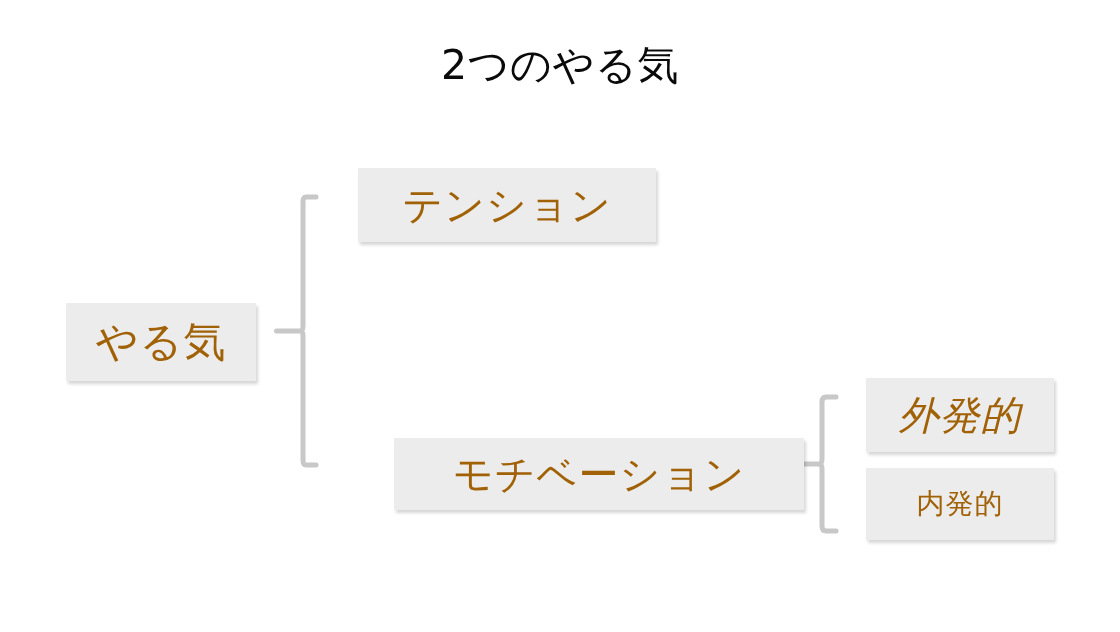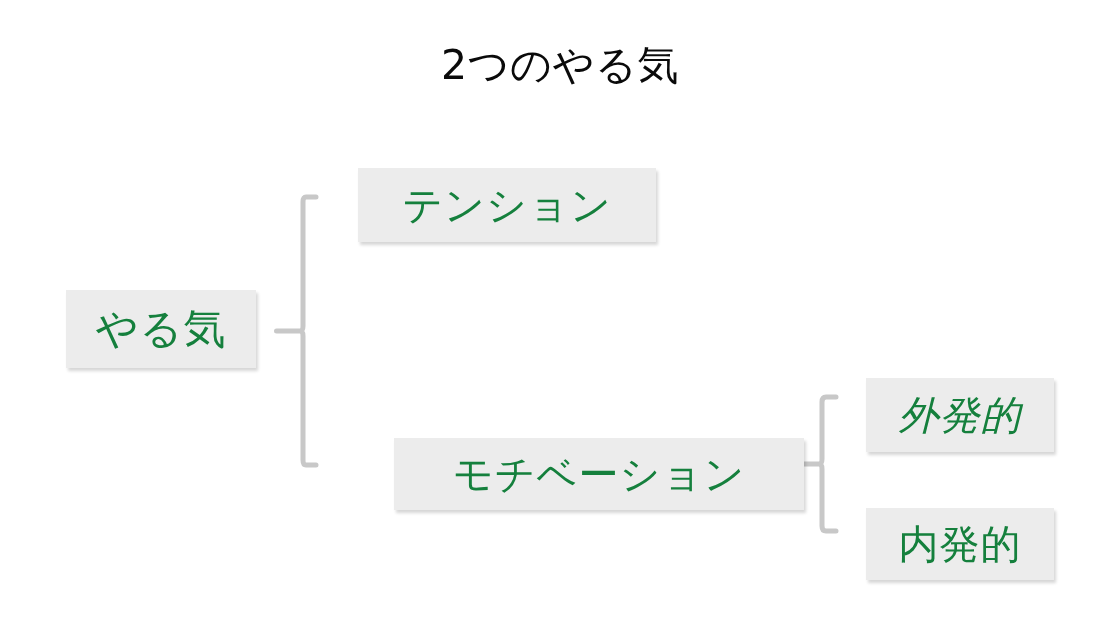--- a/index.html
+++ b/index.html
@@ -33,34 +33,34 @@
     color: #0a0a0a;
     font-weight: 400;
     letter-spacing: 0.5px;
     white-space: nowrap;
   }
 
   
   .node {
     position: absolute;
     background: #ececec;
-    color: #15803d;
+    color: #a16207;
     display: flex;
     align-items: center;
     justify-content: center;
     box-sizing: border-box;
     box-shadow: 2px 3px 3px rgba(0, 0, 0, 0.16);
     font-weight: 400;
     letter-spacing: 1px;
     white-space: nowrap;
   }
 
   .node-root {
     left: 66px;
-    top: 290px;
+    top: 303px;
     width: 190px;
     height: 78px;
     font-size: 42px;
   }
 
   .node-tension {
     left: 358px;
     top: 168px;
     width: 298px;
     height: 74px;
@@ -80,24 +80,24 @@
     left: 866px;
     top: 378px;
     width: 188px;
     height: 74px;
     font-size: 40px;
     font-style: italic;
   }
 
   .node-intrinsic {
     left: 866px;
-    top: 508px;
+    top: 468px;
     width: 188px;
     height: 72px;
-    font-size: 40px;
+    font-size: 28px;
   }
 
   
   .bracket {
     position: absolute;
   }
   .bracket svg {
     display: block;
     overflow: visible;
   }

